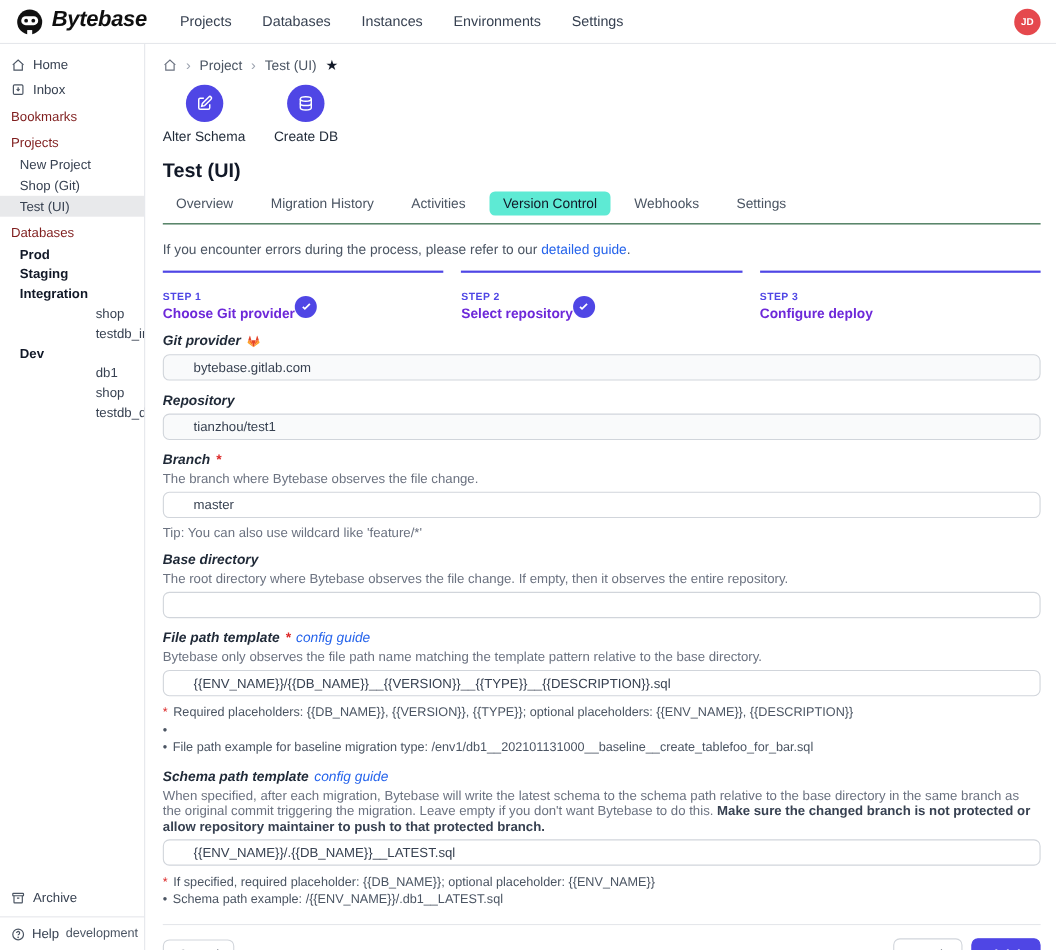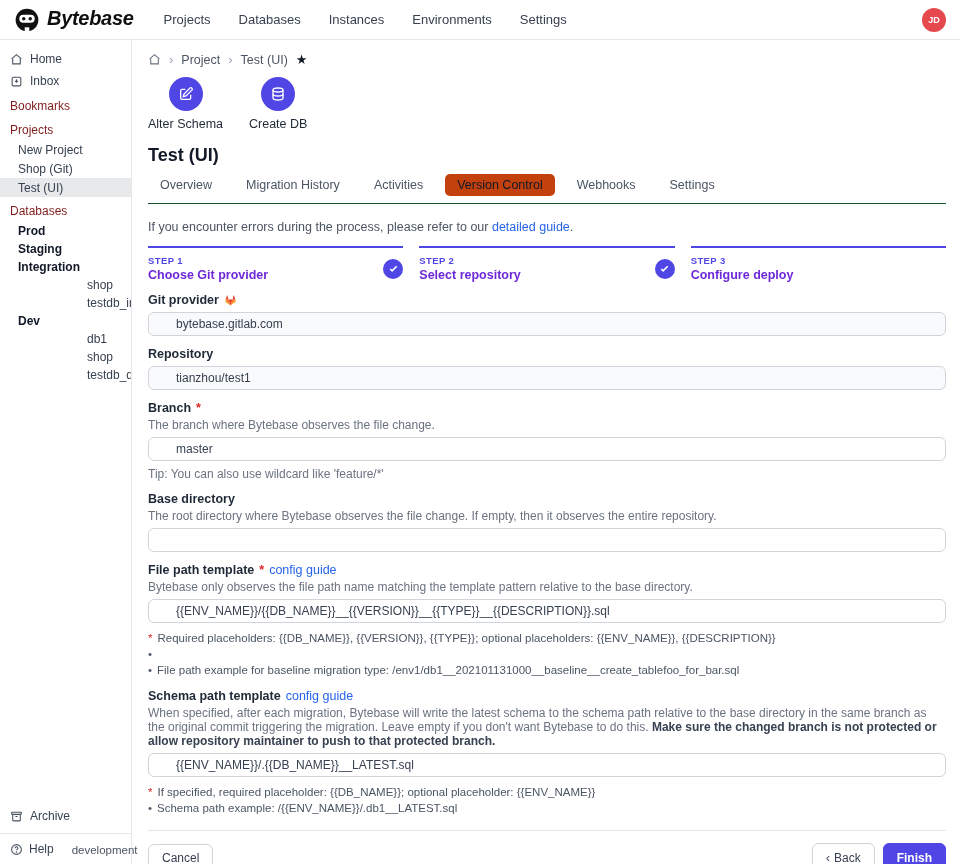--- a/index.html
+++ b/index.html
@@ -27,21 +27,21 @@
   .srow { display:flex; align-items:center; gap:7px; padding:4px 10px; height:22px;
     color:#374151; cursor:pointer; white-space:nowrap; }
   .srow svg { width:13px; height:13px; flex:0 0 13px; color:#4b5563; }
   .shead { padding:7px 10px 3px 10px; color:#7f1d1d; height:auto; cursor:default; }
   .sitem { padding-left:18px; height:19px; padding-top:2px; padding-bottom:2px; }
   .sitem.active { background:#e8e9eb; }
   .sgroup { padding-left:18px; font-weight:700; color:#111827; height:18px; padding-top:2px; padding-bottom:1px; }
   .schild { padding-left:43px; height:18px; padding-top:2px; padding-bottom:1px;margin-left:44px; }
   .side-bottom { flex:0 0 auto; padding-bottom:4px; }
   .side-div { border-top:1px solid #e5e7eb; margin:6px 0 4px 0; }
-  .help-row { display:flex; align-items:flex-end; padding:4px 10px; gap:18px; }
+  .help-row { display:flex; align-items:center; padding:4px 10px; gap:6px; }
   .help-left { display:flex; align-items:center; gap:6px; color:#374151; cursor:pointer; }
   .help-left svg { width:13px; height:13px; color:#4b5563; }
   .version { margin-left:auto; color:#4b5563; font-size:11.5px; }
 
   
   .main { flex:1; min-width:0; padding:12px 14px 0 16px; overflow:hidden; }
   .breadcrumb { display:flex; align-items:center; gap:8px; font-size:12.5px; color:#4b5563; }
   .breadcrumb svg { width:13px; height:13px; color:#6b7280; }
   .bc-sep { color:#9ca3af; font-size:13px; }
   .bc-link { cursor:pointer; }
@@ -51,35 +51,35 @@
   .qa { display:flex; flex-direction:column; align-items:center; gap:6px; cursor:pointer; }
   .qa-circle { width:34px; height:34px; border-radius:50%; background:#4f46e5;
     display:flex; align-items:center; justify-content:center; }
   .qa-circle svg { width:16px; height:16px; }
   .qa-label { font-size:12.5px; color:#1f2937; }
 
   .proj-title { margin-top:14px; font-size:18px; font-weight:700; color:#111827; }
 
   .tabs { margin-top:8px; display:flex; gap:10px; border-bottom:1px solid #14532d; padding-bottom:7px; }
   .tab { font-size:12.5px; color:#4b5563; padding:4px 12px; border-radius:5px; cursor:pointer; }
-  .tab.active { background:#c2410c; color:#111827; }
+  .tab.active { background:#5eead4; color:#111827; }
 
   .intro { margin-top:16px; font-size:12.5px; color:#4b5563; }
   .link { color:#2563eb; cursor:pointer; text-decoration:none; }
 
   .steps { margin-top:12px; display:grid; grid-template-columns:repeat(3,1fr); gap:16px; }
-  .step { border-top:2px solid #4f46e5; padding-top:7px; display:flex; justify-content:space-between; align-items:center; }
+  .step { border-top:2px solid #4f46e5; padding-top:17px; display:flex; align-items:center; }
   .step-label { font-size:9.5px; font-weight:700; color:#4f46e5; letter-spacing:0.4px; }
   .step-title { font-size:12.5px; font-weight:700; color:#6d28d9; margin-top:2px; }
   .step-check { width:20px; height:20px; border-radius:50%; background:#4f46e5;
     display:flex; align-items:center; justify-content:center; }
   .step-check svg { width:11px; height:11px; }
 
   .field { margin-top:11px; }
-  .field-label { font-size:12.5px; font-weight:700; color:#1f2937; display:flex; align-items:center; gap:5px; }
+  .field-label { font-size:12.5px; font-weight:700; color:#1f2937; display:flex; align-items:center; gap:5px;font-style:italic; }
   .req { color:#dc2626; font-weight:700; }
   .field-label svg { width:13px; height:13px; }
   .field-desc { font-size:12px; color:#6b7280; margin-top:3px; line-height:14px; }
   .field-desc b { color:#374151; }
   .tinput { margin-top:5px; width:100%; height:24px; border:1px solid #d1d5db; border-radius:6px;
     padding:0 27px; font-size:12px; color:#374151; background:#fff; font-family:"Liberation Sans",sans-serif; outline:none; }
   .tinput.readonly { background:#f9fafb; }
   .tip { font-size:12px; color:#6b7280; margin-top:6px; }
   .notes { margin-top:7px; }
   .note { font-size:11.5px; color:#4b5563; line-height:16px; display:flex; gap:5px; }

